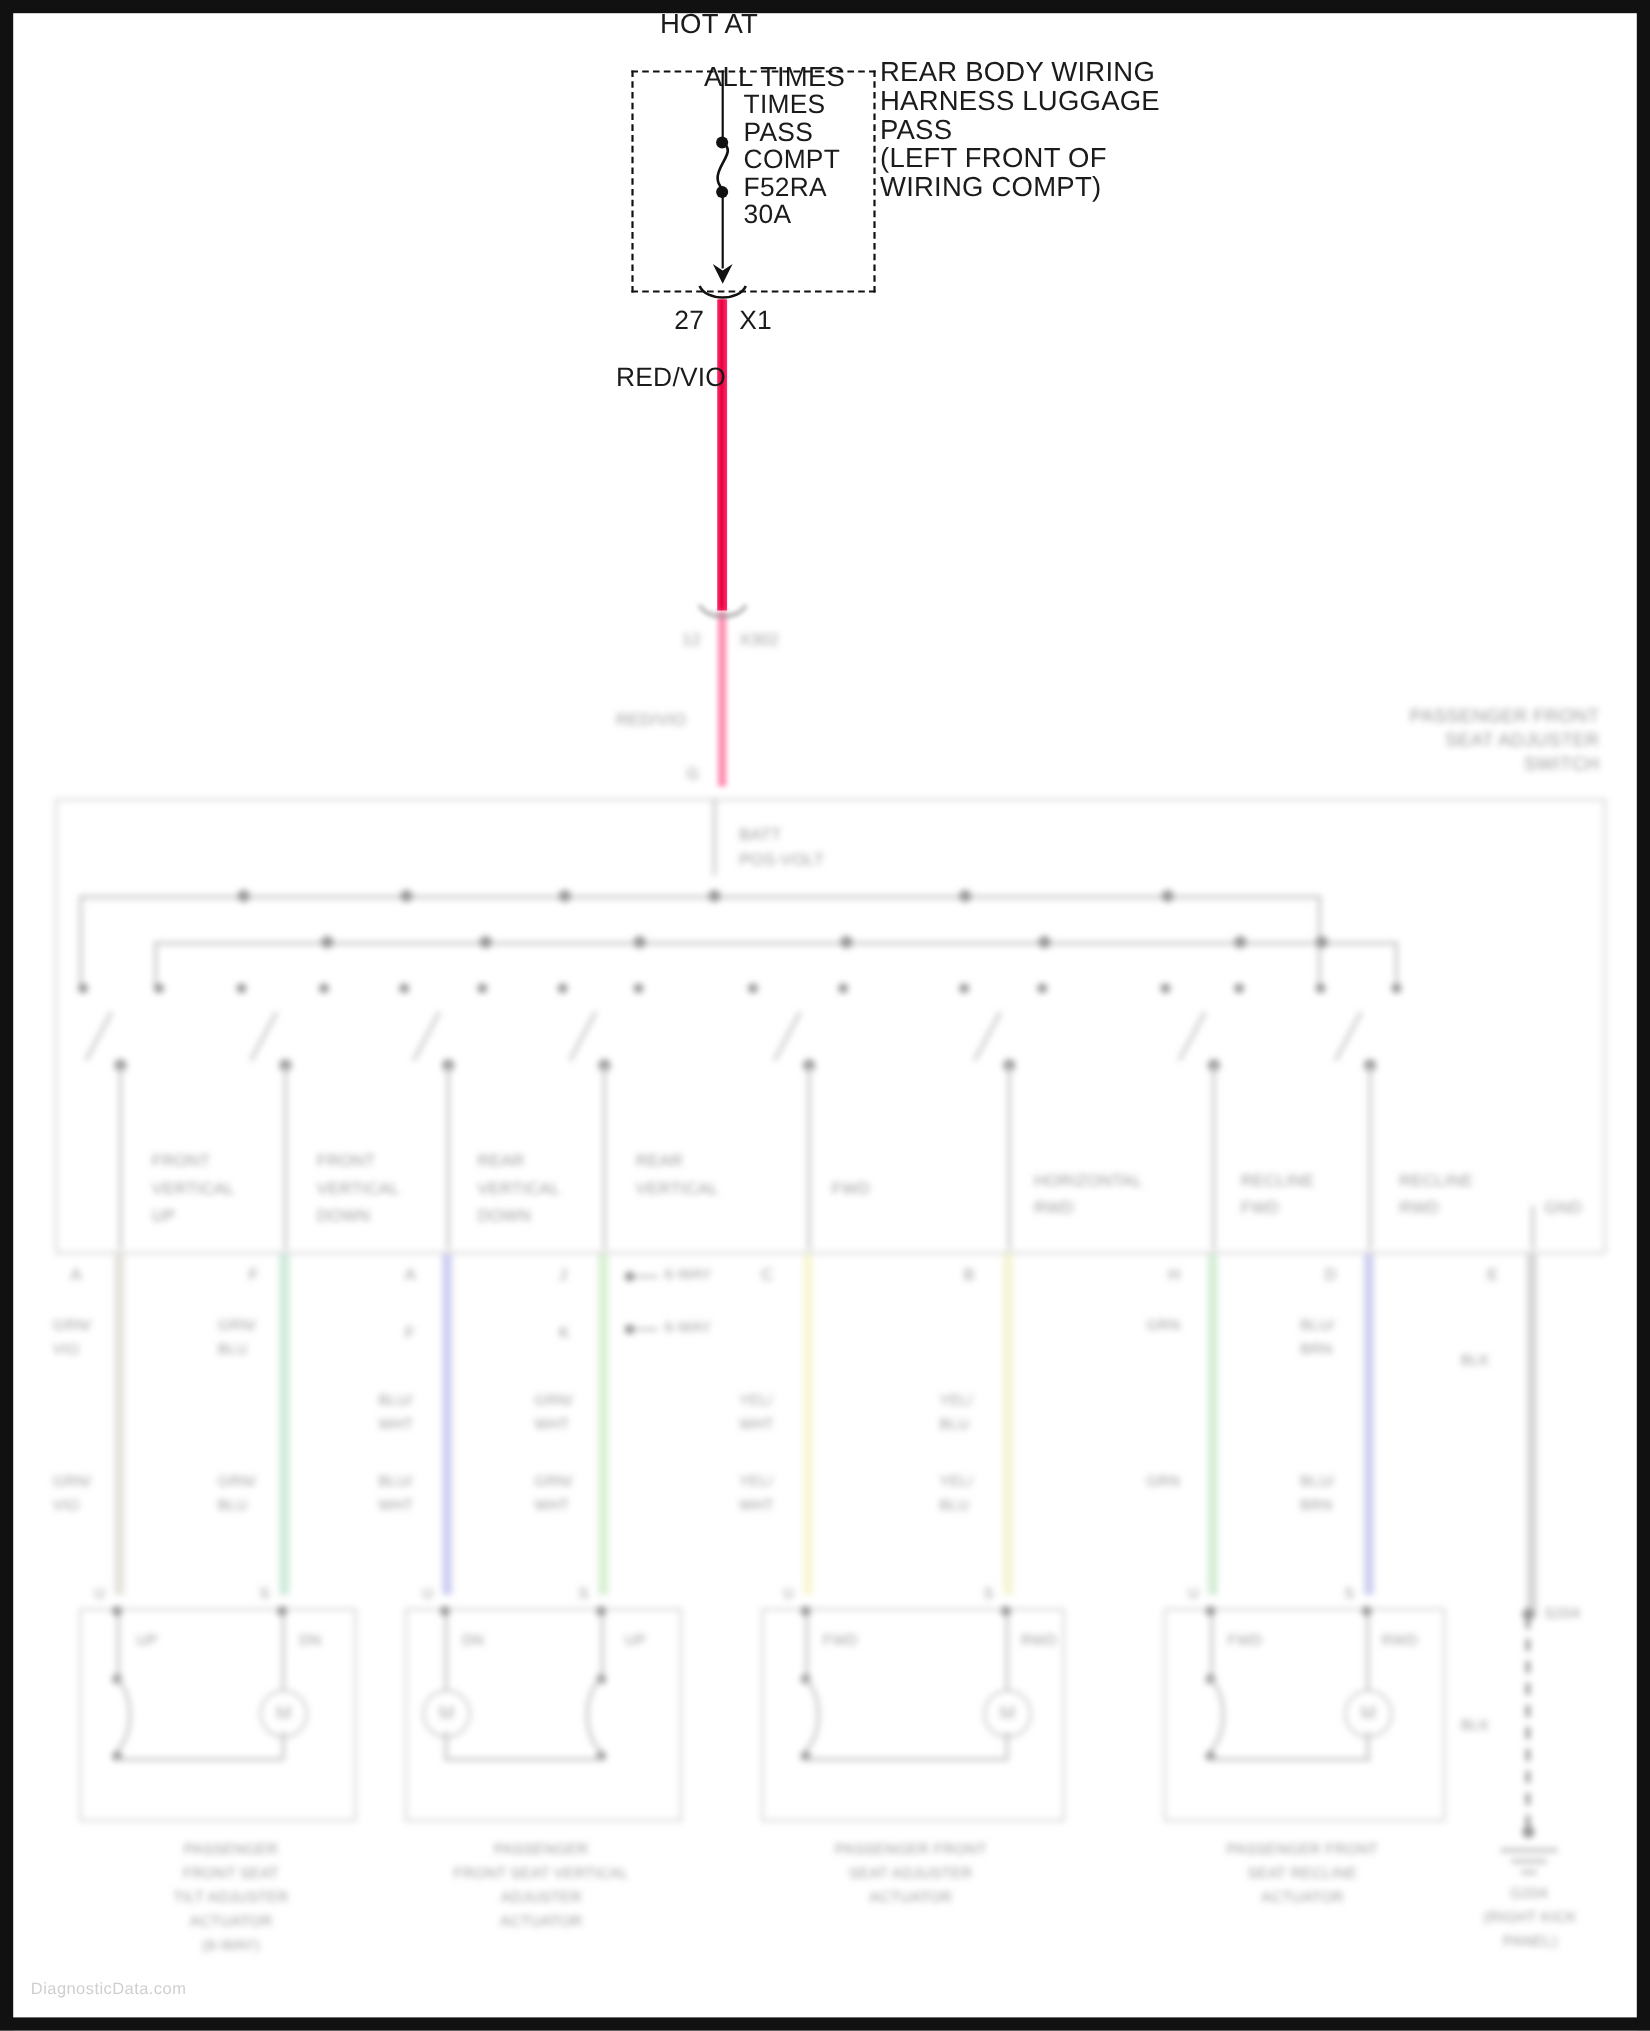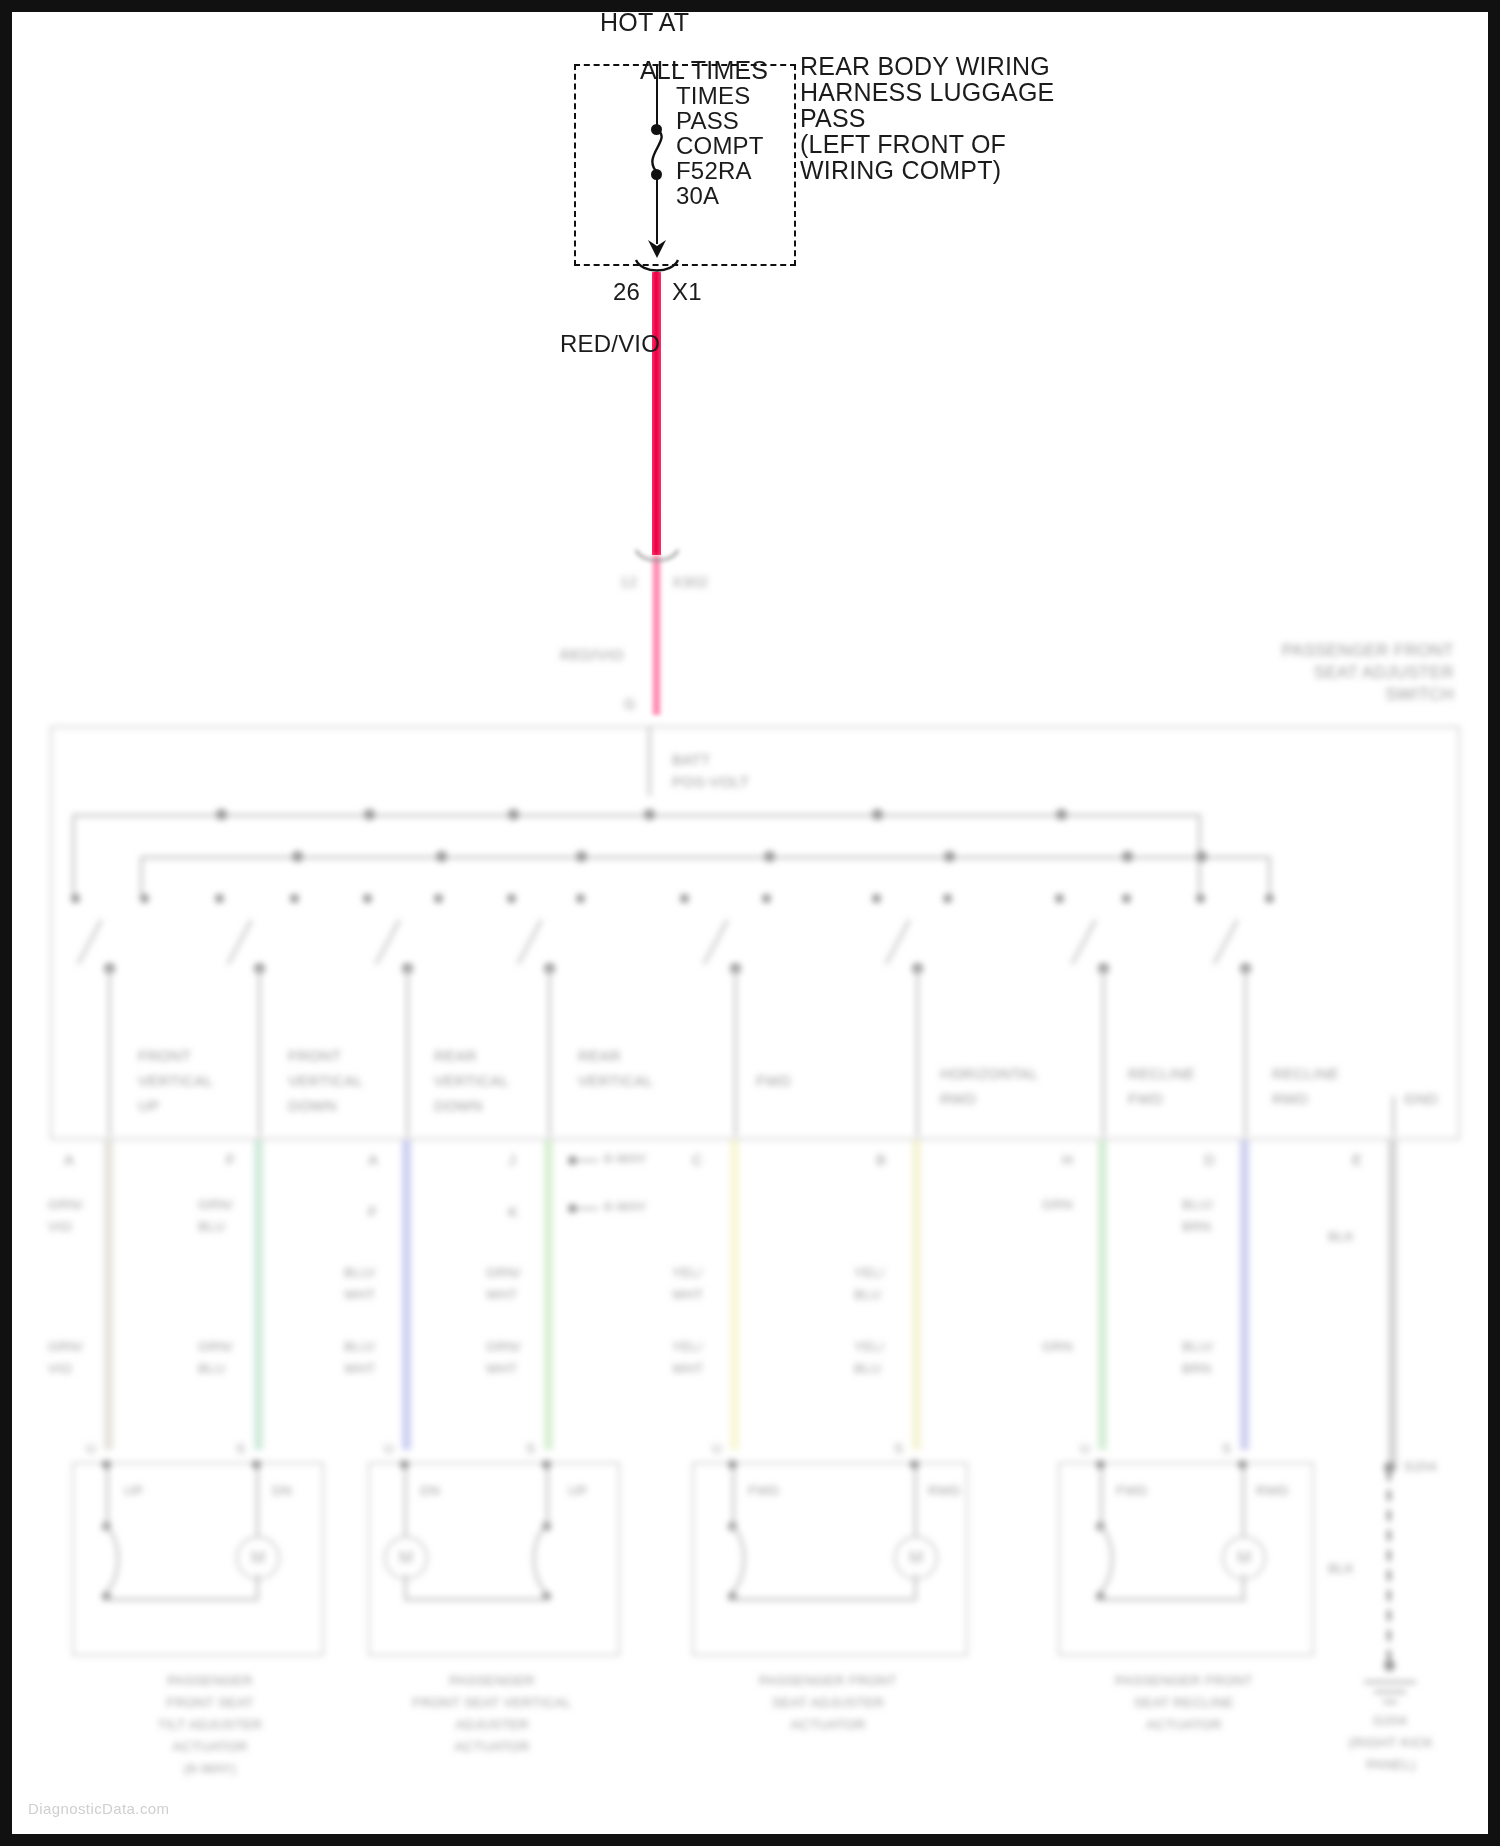--- a/index.html
+++ b/index.html
@@ -360,21 +360,21 @@
     <div class="t big" style="left:800px;top:52px;">REAR BODY WIRING</div>
     <div class="t big" style="left:800px;top:78px;">HARNESS LUGGAGE</div>
     <div class="t big" style="left:800px;top:104px;">PASS</div>
     <div class="t big" style="left:800px;top:130px;">(LEFT FRONT OF</div>
     <div class="t big" style="left:800px;top:156px;">WIRING COMPT)</div>
 
     <svg style="position:absolute;left:632px;top:258px;width:50px;height:22px;">
       <path d="M4 2 C 10 16, 40 16, 46 2" stroke="#111" stroke-width="2.4" fill="none"></path>
     </svg>
 
-    <div class="t" style="left:613px;top:278px;">26</div>
+    <div class="t" style="left:613px;top:278px;">27</div>
     <div class="t" style="left:672px;top:278px;">X1</div>
 
     <div class="wire wred" style="left:652px;top:272px;height:290px;"></div>
 
     <div class="t" style="left:560px;top:330px;">RED/VIO</div>
   </div>
 
   <div class="blur2">
     <div class="wire" style="left:652px;top:555px;height:160px;background:linear-gradient(90deg,#ff9ec1,#ff2b6a 50%,#ff9ec1);"></div>
     <svg style="position:absolute;left:632px;top:548px;width:50px;height:22px;">

